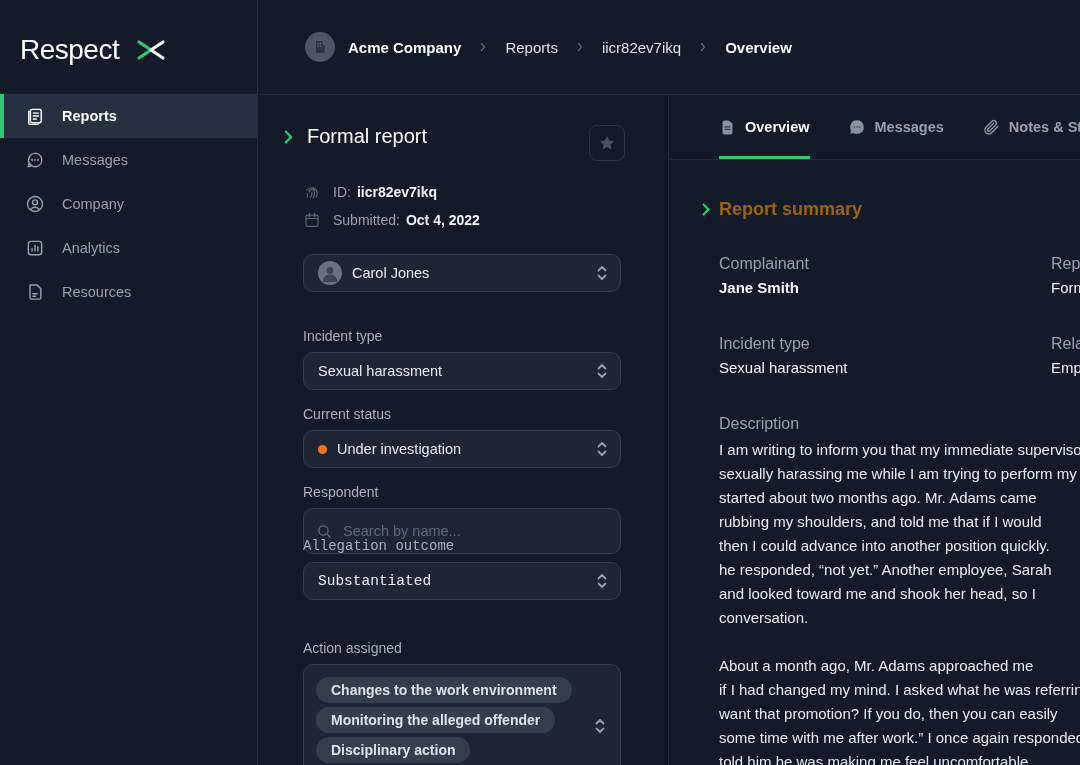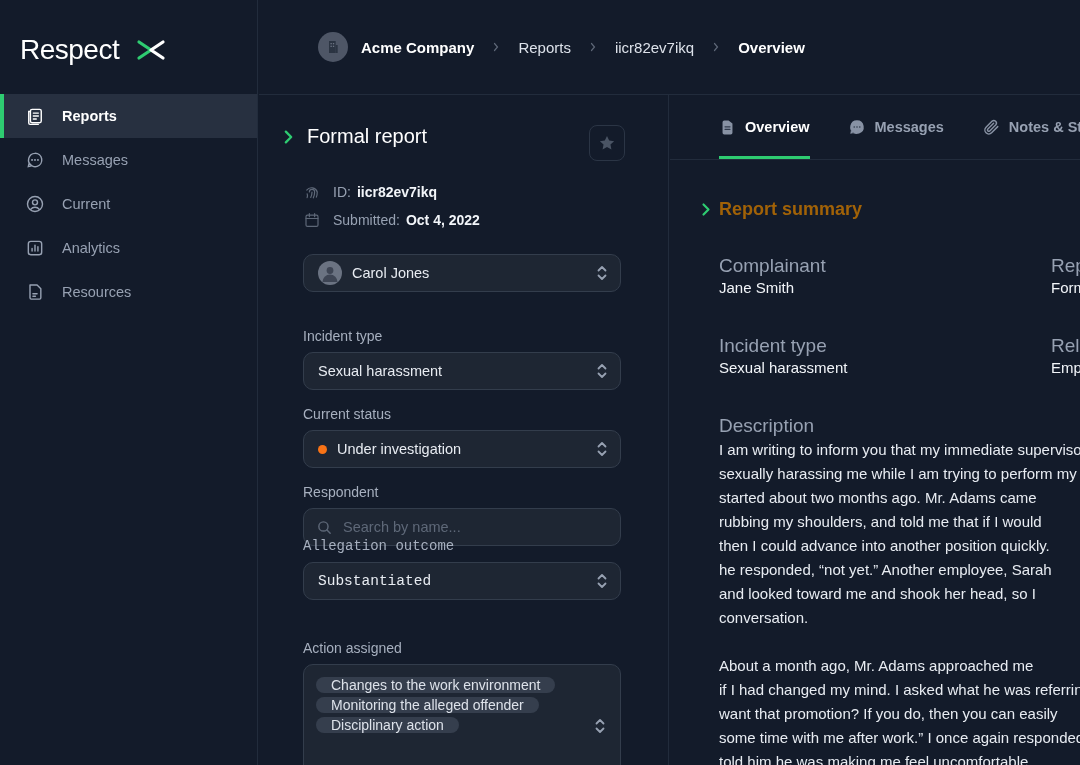--- a/index.html
+++ b/index.html
@@ -13,54 +13,54 @@
   
   .sidebar { position:absolute; left:0; top:0; width:258px; height:765px; border-right:1px solid #222C3C; }
   .logo { padding:34px 0 0 20px; display:flex; align-items:center; gap:16px; }
   .logo-text { font-size:28px; font-weight:400; color:#FFFFFF; letter-spacing:-0.5px; }
   .nav { margin-top:28px; }
   .nav-item { height:44px; display:flex; align-items:center; gap:16px; padding-left:24px; color:#97A1B2; font-size:14.5px; cursor:pointer; position:relative; }
   .nav-item .nicon { width:22px; height:22px; display:flex; align-items:center; justify-content:center; }
   .nav-item.active { background:#273040; color:#FFFFFF; font-weight:700; }
   .nav-item.active::before { content:""; position:absolute; left:0; top:0; bottom:0; width:4px; background:#2ECC71; }
   
-  .topbar { position:absolute; left:259px; top:0; width:821px; height:95px; border-bottom:1px solid #222C3C; display:flex; align-items:center; padding-left:59px; }
+  .topbar { position:absolute; left:259px; top:0; width:821px; height:95px; border-bottom:1px solid #222C3C; display:flex; align-items:center; padding-left:46px; }
   .crumb-avatar { width:30px; height:30px; border-radius:50%; background:#4E5666; display:flex; align-items:center; justify-content:center; margin-right:13px; }
   .crumb { font-size:15px; color:#DDE2EA; }
   .crumb.strong { font-weight:700; color:#FFFFFF; }
   .crumb-sep { margin:0 16px; color:#5E6878; display:flex; }
   
   .middle { position:absolute; left:259px; top:95px; width:410px; height:670px; border-right:1px solid #222C3C; }
   .mp-title-row { position:absolute; top:30px; left:24px; right:43px; display:flex; align-items:flex-start; }
   .mp-title { display:flex; align-items:center; gap:13px; font-size:20px; font-weight:400; color:#FFFFFF; }
   .star-btn { position:absolute; right:0; top:0; width:36px; height:36px; border:1px solid #2B3545; border-radius:8px; background:transparent; display:flex; align-items:center; justify-content:center; cursor:pointer; }
   .meta-row { position:absolute; left:44px; display:flex; align-items:center; gap:12px; font-size:14px; color:#97A1B2; }
   .meta-row b { color:#F2F5F9; font-weight:700; }
   .meta-row .micon { display:flex; color:#5E6878; }
   .group { position:absolute; left:44px; width:318px; }
   .group-label { font-size:14px; color:#A7B0BF; }
   .field { margin-top:8px; height:38px; background:#1E2633; border:1px solid #333D4C; border-radius:10px; display:flex; align-items:center; padding:4px 14px; gap:10px; font-size:14.5px; color:#E8ECF2; cursor:pointer; position:relative; }
   .field .caret { position:absolute; right:12px; color:#97A1B2; display:flex; }
   .avatar-sm { width:24px; height:24px; border-radius:50%; background:#6B7382; display:flex; align-items:center; justify-content:center; overflow:hidden; }
   .dot { width:9px; height:9px; border-radius:50%; }
-  .search-field { margin-top:8px; height:38px; background:#1E2633; border:1px solid #333D4C; border-radius:10px; display:flex; align-items:center; padding:0 12px; gap:10px; }
+  .search-field { margin-top:8px; height:46px; background:#1E2633; border:1px solid #333D4C; border-radius:10px; display:flex; align-items:center; padding:0 12px; gap:10px; }
   .search-field input { background:transparent; border:none; outline:none; color:#E8ECF2; font-size:14.5px; width:240px; font-family:"Liberation Sans",sans-serif; }
   .search-field input::placeholder { color:#5E6878; }
   .multi { margin-top:8px; background:#1E2633; border:1px solid #333D4C; border-radius:10px; padding:12px; position:relative; height:200px; }
   .chips { display:flex; flex-direction:column; gap:4px; align-items:flex-start; }
-  .chip { background:#353E4D; color:#DDE2EA; border-radius:16px; height:16px; display:flex; align-items:center; padding:0 15px; font-size:14px; }
+  .chip { background:#353E4D; color:#DDE2EA; border-radius:16px; height:26px; display:flex; align-items:center; padding:0 15px; font-size:14px;font-weight:bold; }
   .multi .caret { position:absolute; right:14px; top:52px; color:#97A1B2; }
   
   .right { position:absolute; left:670px; top:95px; width:410px; height:670px; }
   .tabbar { height:65px; border-bottom:1px solid #222C3C; display:flex; align-items:stretch; padding-left:49px; gap:38px; }
   .tab { display:flex; align-items:center; gap:9px; font-size:14.5px; color:#97A1B2; font-weight:700; cursor:pointer; white-space:nowrap; border-bottom:3px solid transparent; padding-top:3px; }
   .tab.active { color:#FFFFFF; border-bottom-color:#2ECC71; }
   .rp-heading { position:absolute; top:104px; left:49px; display:flex; align-items:center; font-size:18px; font-weight:700; color:#a16207; }
   .rp-heading .chev { position:absolute; left:-18px; display:flex; }
-  .f-label { position:absolute; font-size:19px; color:#97A1B2; white-space:nowrap; }
+  .f-label { position:absolute; font-size:16px; color:#97A1B2; white-space:nowrap; }
   .f-value { position:absolute; font-size:15px; color:#F2F5F9; white-space:nowrap; }
   .desc-para { position:absolute; left:49px; font-size:15px; line-height:24px; color:#E8ECF2; }
   .desc-para div { white-space:nowrap; }
   .chev-green { color:#2ECC71; display:flex; }
   svg { display:block; }
 </style>
 </head>
 <body>
 
 <div class="sidebar">
@@ -96,21 +96,21 @@
       <span>Messages</span>
     </div>
     <div class="nav-item">
       <span class="nicon">
         <svg width="20" height="20" viewBox="0 0 24 24" fill="none" stroke="currentColor" stroke-width="1.7" stroke-linecap="round">
           <circle cx="12" cy="12" r="9"></circle>
           <circle cx="12" cy="10" r="3"></circle>
           <path d="M6.8 18.4a6.5 6.5 0 0 1 10.4 0"></path>
         </svg>
       </span>
-      <span>Current</span>
+      <span>Company</span>
     </div>
     <div class="nav-item">
       <span class="nicon">
         <svg width="20" height="20" viewBox="0 0 24 24" fill="none" stroke="currentColor" stroke-width="1.7" stroke-linecap="round">
           <rect x="4" y="4" width="16" height="16" rx="3"></rect>
           <path d="M8.5 15.5v-3M12 15.5V8.5M15.5 15.5v-5"></path>
         </svg>
       </span>
       <span>Analytics</span>
     </div>
@@ -326,21 +326,21 @@
   <div class="rp-heading">
     <span class="chev">
       <svg width="10" height="15" viewBox="0 0 12 18" fill="none" stroke="#2ECC71" stroke-width="2.6" stroke-linecap="round" stroke-linejoin="round">
           <polyline points="3,3 9,9 3,15"></polyline>
         </svg>
     </span>
     <span>Report summary</span>
   </div>
 
   <div class="f-label" style="top:160px; left:49px;">Complainant</div>
-  <div class="f-value" style="top:184px; left:49px;">Jane Smith</div>
+  <div class="f-value" style="top:184px; left:49px;font-weight:bold;">Jane Smith</div>
   <div class="f-label" style="top:160px; left:381px;">Report type</div>
   <div class="f-value" style="top:184px; left:381px;">Formal</div>
 
   <div class="f-label" style="top:240px; left:49px;">Incident type</div>
   <div class="f-value" style="top:264px; left:49px;">Sexual harassment</div>
   <div class="f-label" style="top:240px; left:381px;">Relationship</div>
   <div class="f-value" style="top:264px; left:381px;">Employee</div>
 
   <div class="f-label" style="top:320px; left:49px;">Description</div>
 

